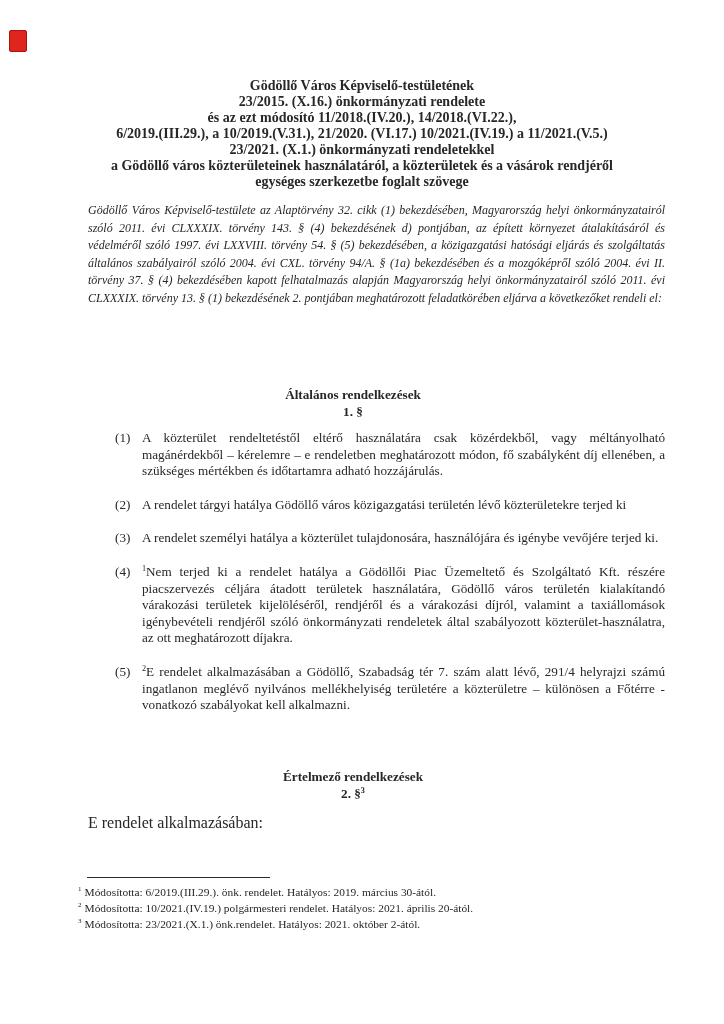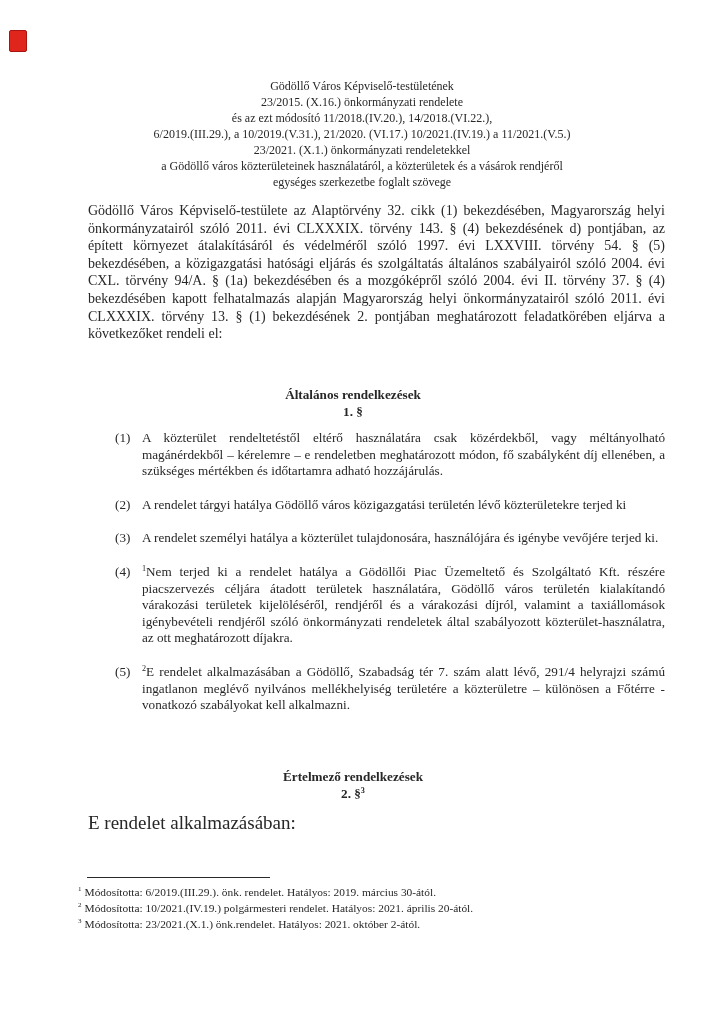--- a/index.html
+++ b/index.html
@@ -14,27 +14,27 @@
   }
   .broken-img {
     position:absolute; left:9px; top:30px;
     width:16px; height:20px;
     background:#e0261c;
     border:1px solid #a81410;
     border-radius:2px;
   }
   .title-block {
     position:absolute; left:40px; right:40px; top:78px;
-    text-align:center; font-weight:normal;
-    font-size:12px; line-height:16px;
+    text-align:center; font-weight:bold;
+    font-size:14px; line-height:16px;
   }
   .intro {
     position:absolute; left:88px; width:577px; top:202px;
     text-align:justify;
-    font-size:14px; line-height:17.6px;
+    font-size:12px; line-height:17.6px;font-style:italic;
   }
   .sec-head {
     position:absolute; left:22px; right:40px;
     text-align:center; font-weight:bold;
     font-size:13.2px; line-height:16.5px;
   }
   .sec-head-1 { top:387px; }
   .sec-head-2 { top:769px; }
   .items {
     position:absolute; left:88px; width:577px; top:430px;
@@ -42,21 +42,21 @@
   .item {
     display:flex;
     font-size:13.2px; line-height:16.6px;
     margin-bottom:17px;
   }
   .item-num { flex:none; width:27px; margin-left:27px; }
   .item-body { flex:1; text-align:justify; }
   sup { font-size:0.62em; vertical-align:super; line-height:0; }
   .apply-line {
     position:absolute; left:88px; top:814px;
-    font-size:19px; line-height:17px;
+    font-size:16px; line-height:17px;
   }
   .foot-rule {
     position:absolute; left:87px; top:877px; width:183px;
     border-top:1.5px solid #2a2a2a; height:0;
   }
   .footnotes {
     position:absolute; left:78px; top:885px;
     font-size:11.4px; line-height:15.8px;
   }
   .fn sup { margin-right:3px; }

